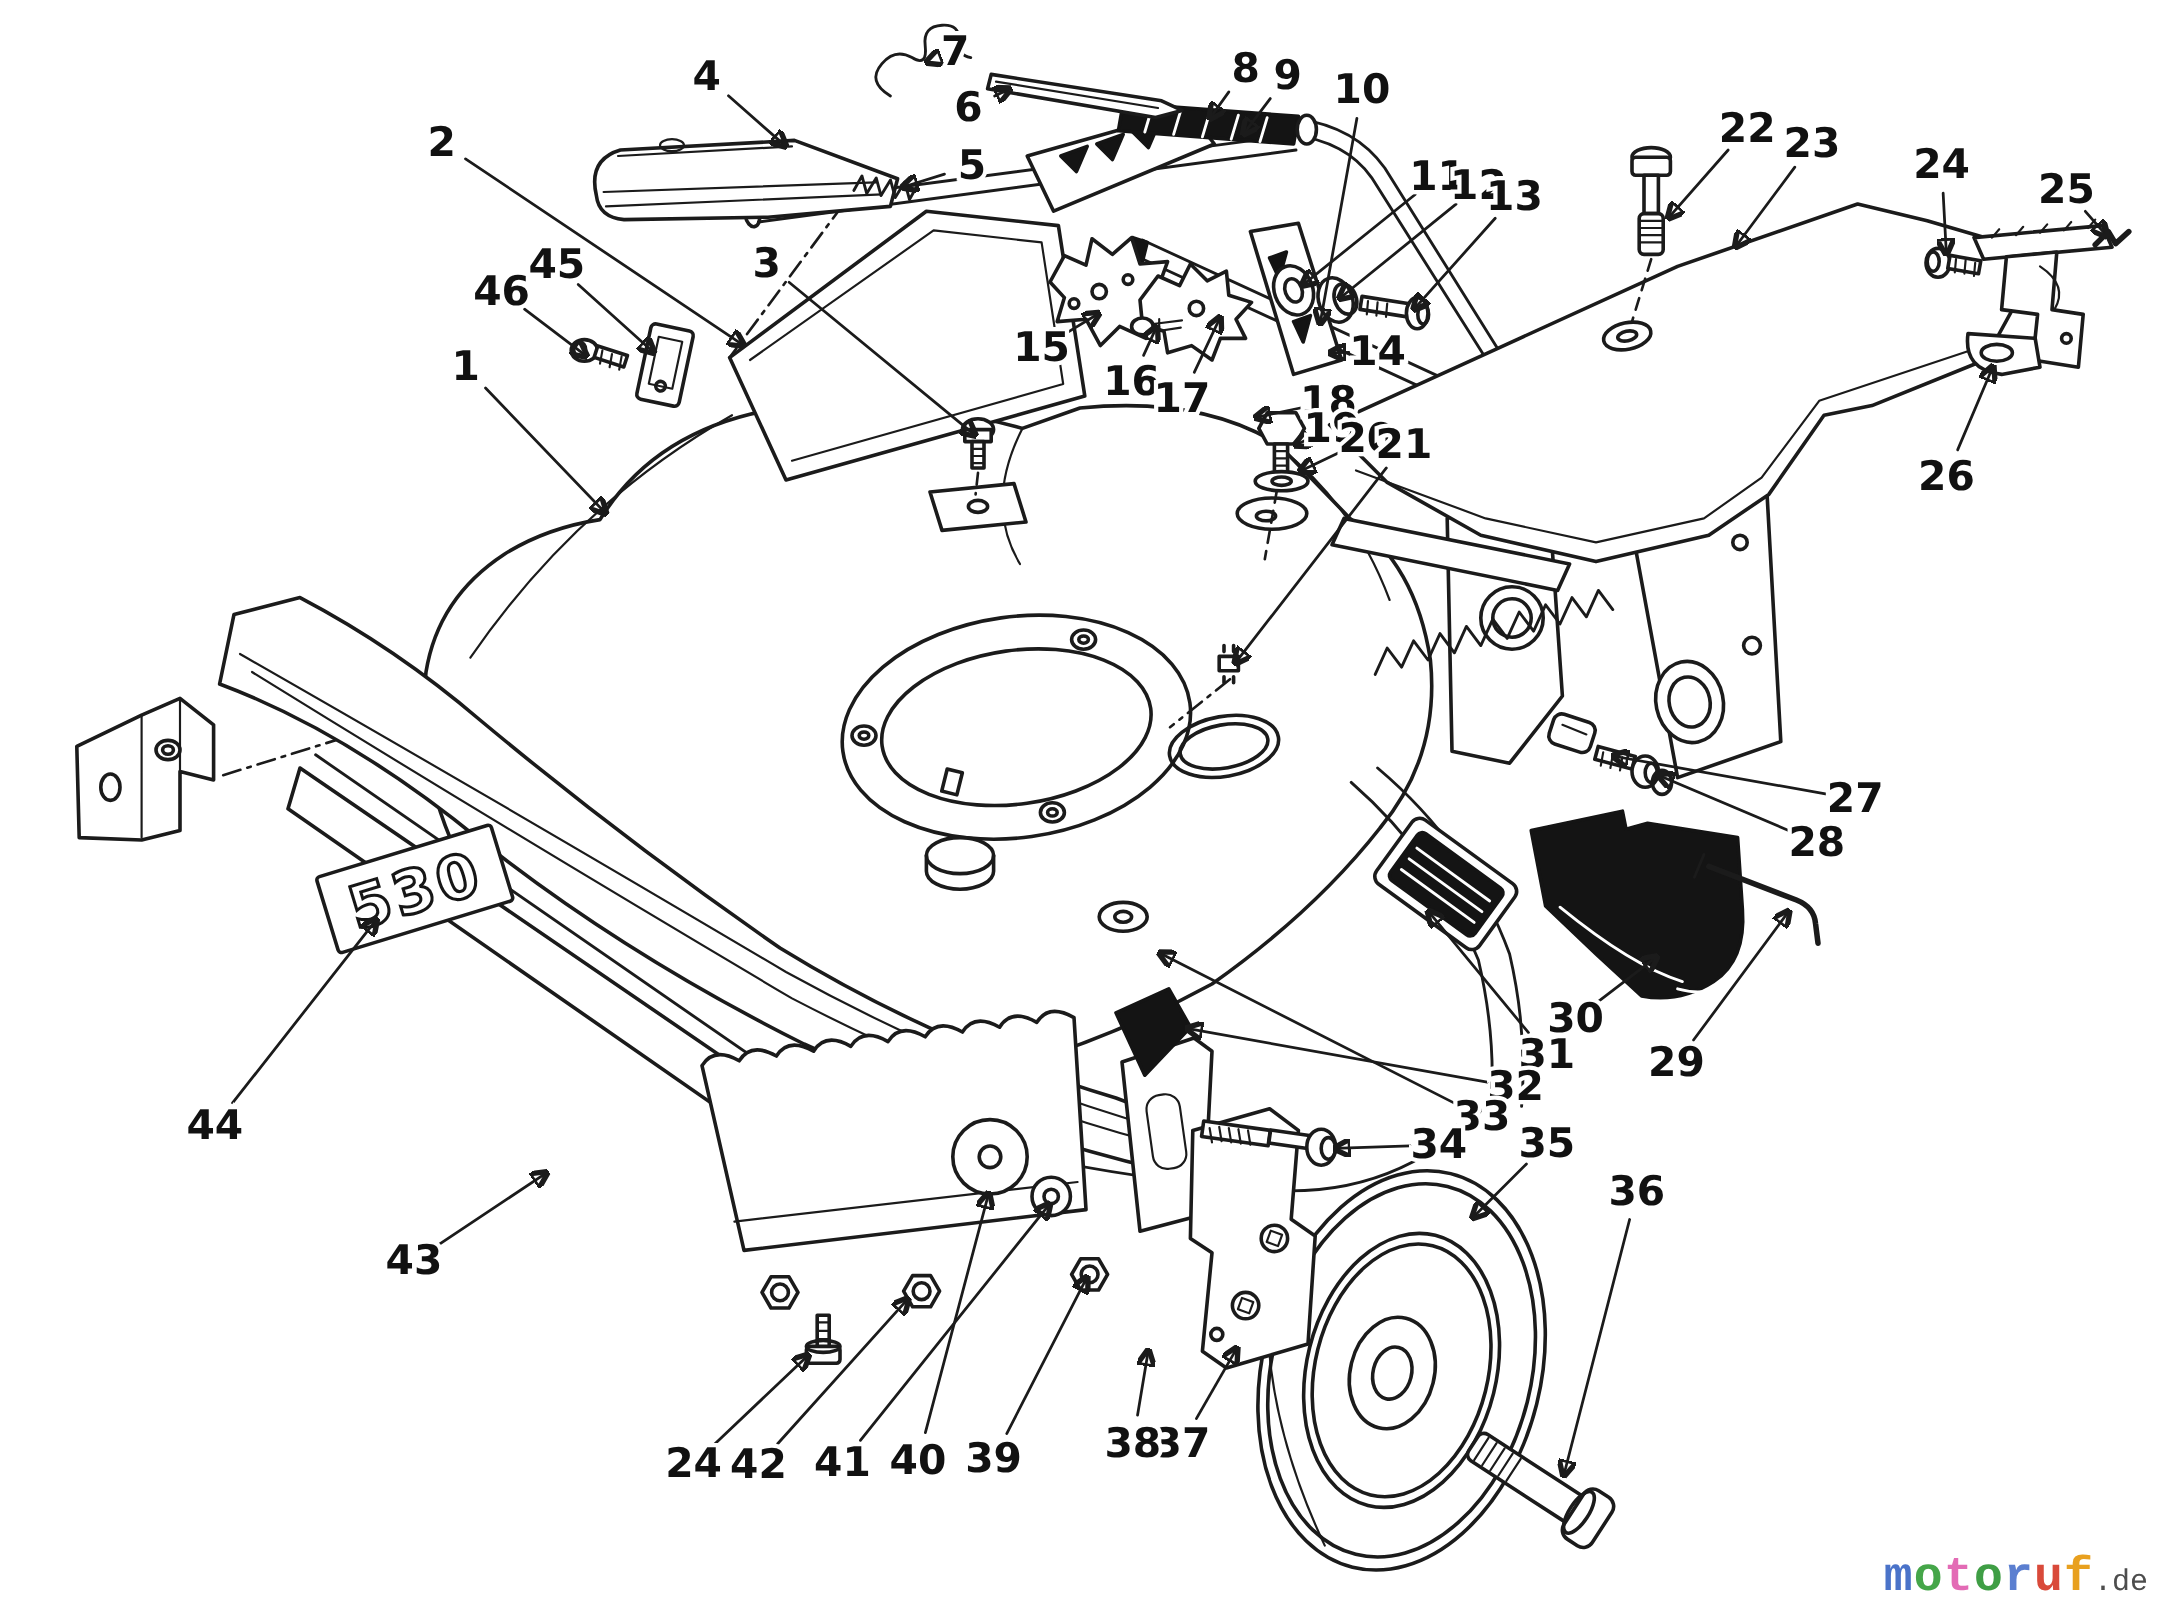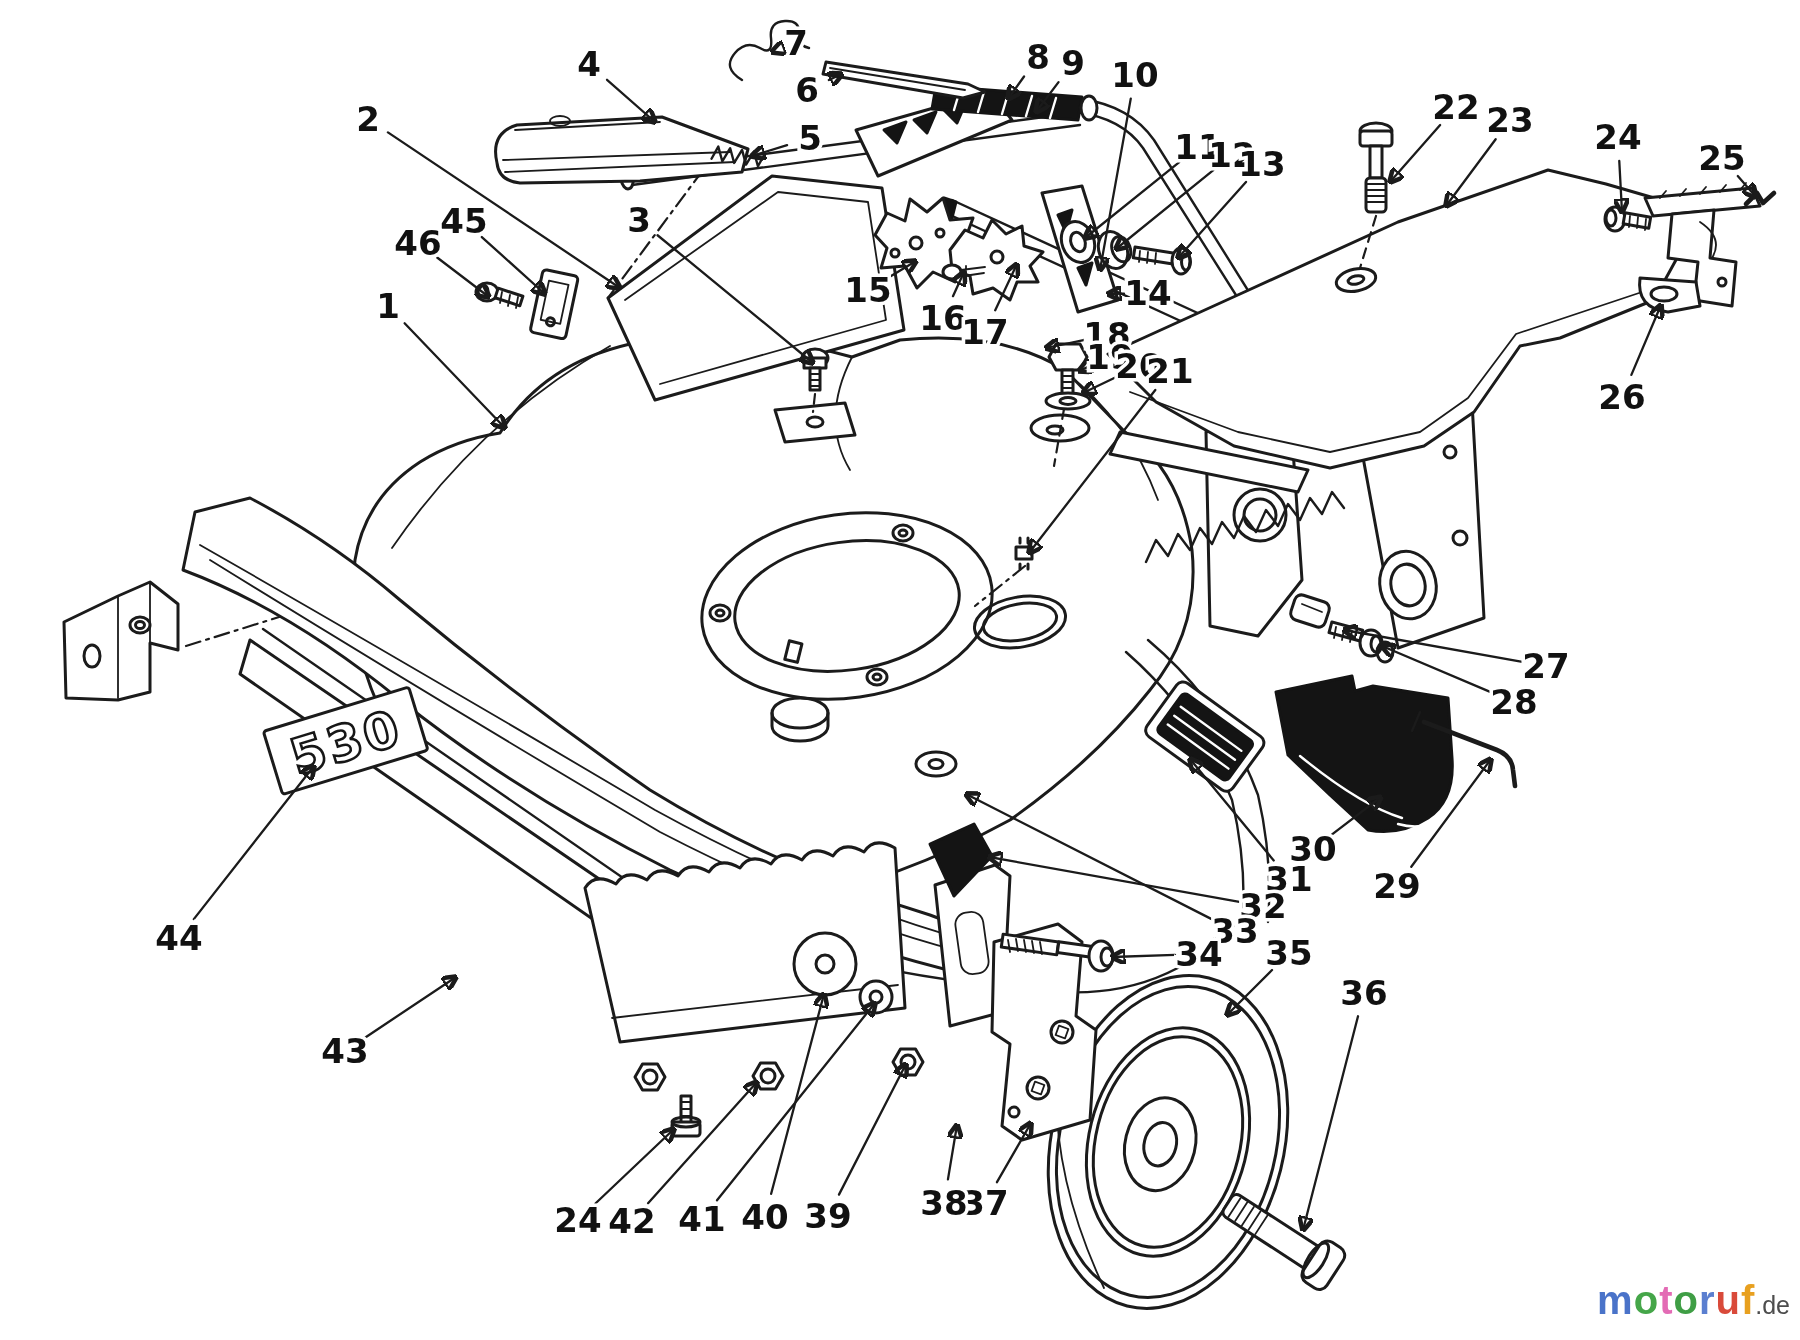--- a/index.html
+++ b/index.html
@@ -26,22 +26,22 @@
     font-family:"DejaVu Sans","Liberation Sans",sans-serif;
     font-size:34px;font-weight:700;fill:#111;
     paint-order:stroke;stroke:#ffffff;stroke-width:7px;
     text-anchor:middle;
   }
   #decal530{
     font-family:"DejaVu Sans",sans-serif;font-size:50px;font-weight:700;
     fill:#ffffff;stroke:#161616;stroke-width:2.6px;letter-spacing:3px;text-anchor:middle;
   }
   .logo{
-    position:absolute;right:10px;bottom:20px;
-    font-family:Liberation Sans, sans-serif;
+    position:absolute;right:10px;bottom:4px;
+    font-family:Liberation Mono, monospace;
     font-weight:700;font-size:40px;line-height:1;letter-spacing:1px;
     user-select:none;cursor:pointer;
   }
   .logo .suffix{font-size:25px;font-weight:400;letter-spacing:0;}
 </style>
 </head>
 <body>
 
 <div class="stage">
 <svg id="art" width="1800" height="1340" viewBox="0 0 1800 1340">

